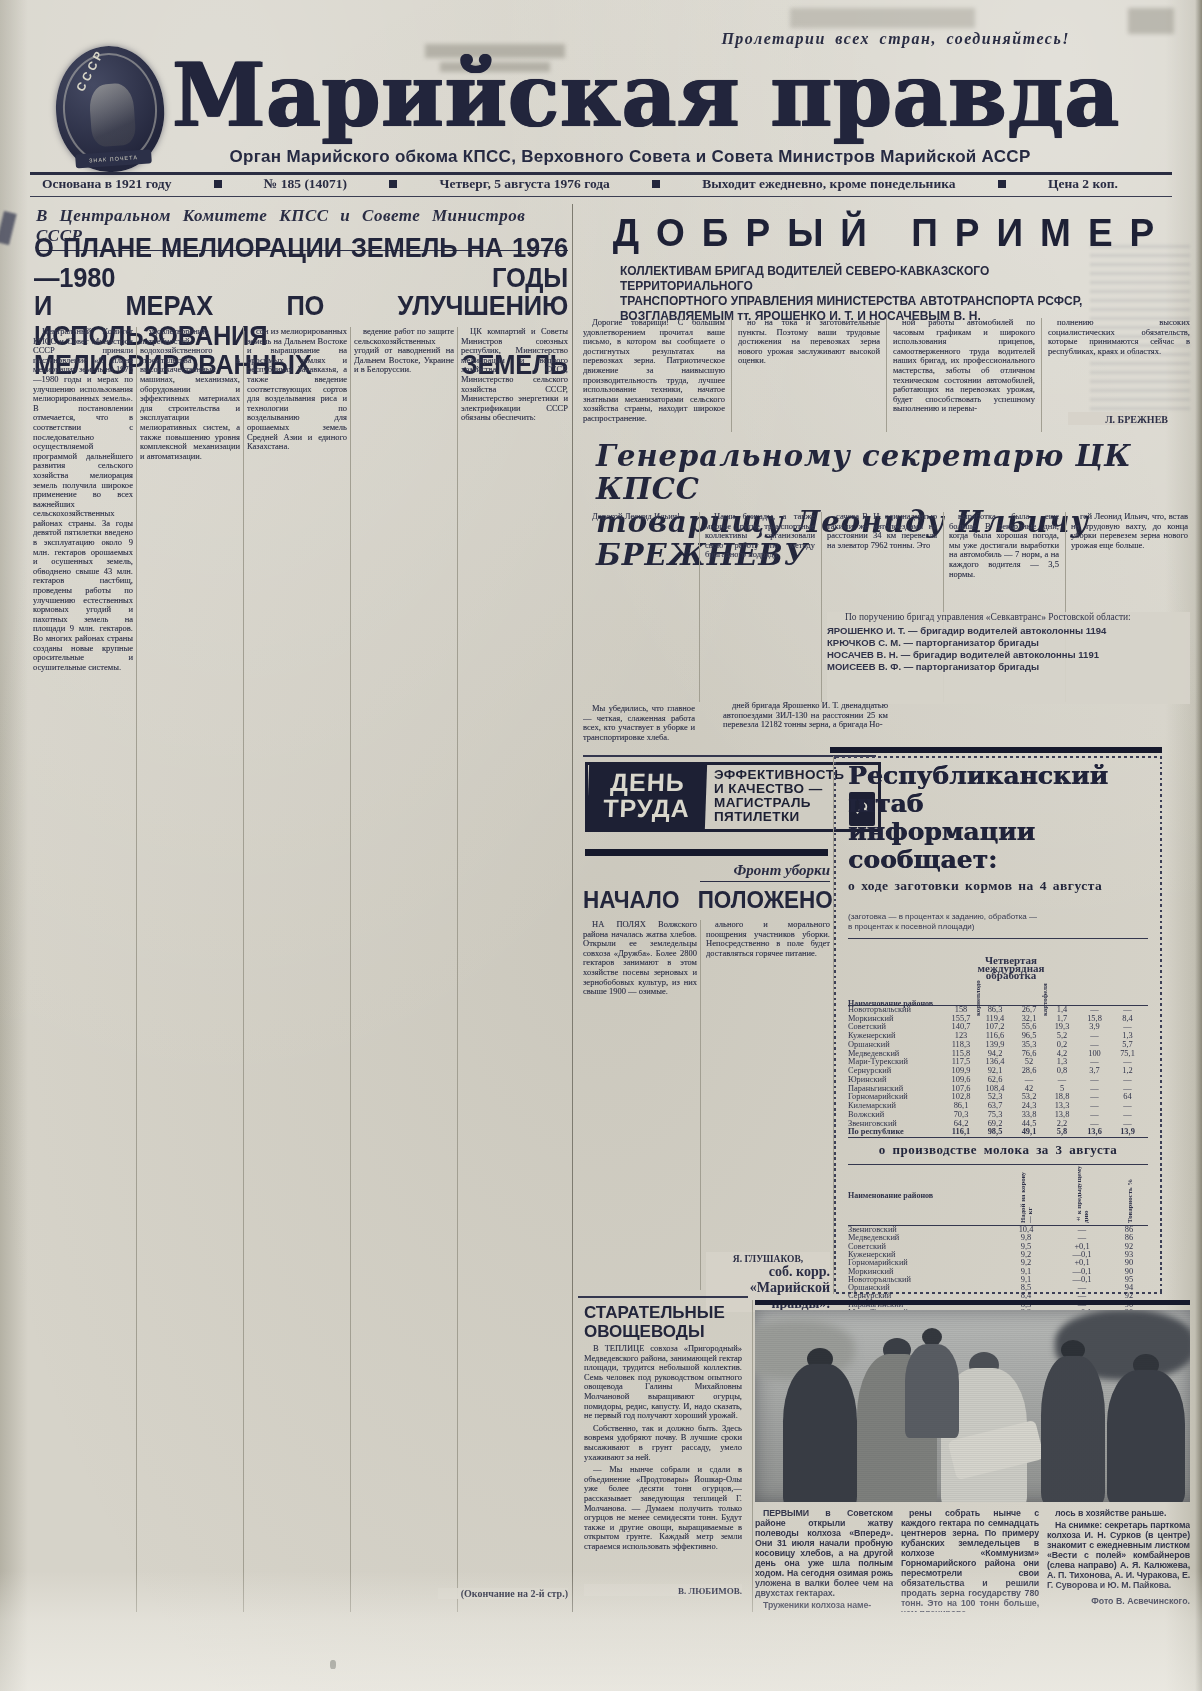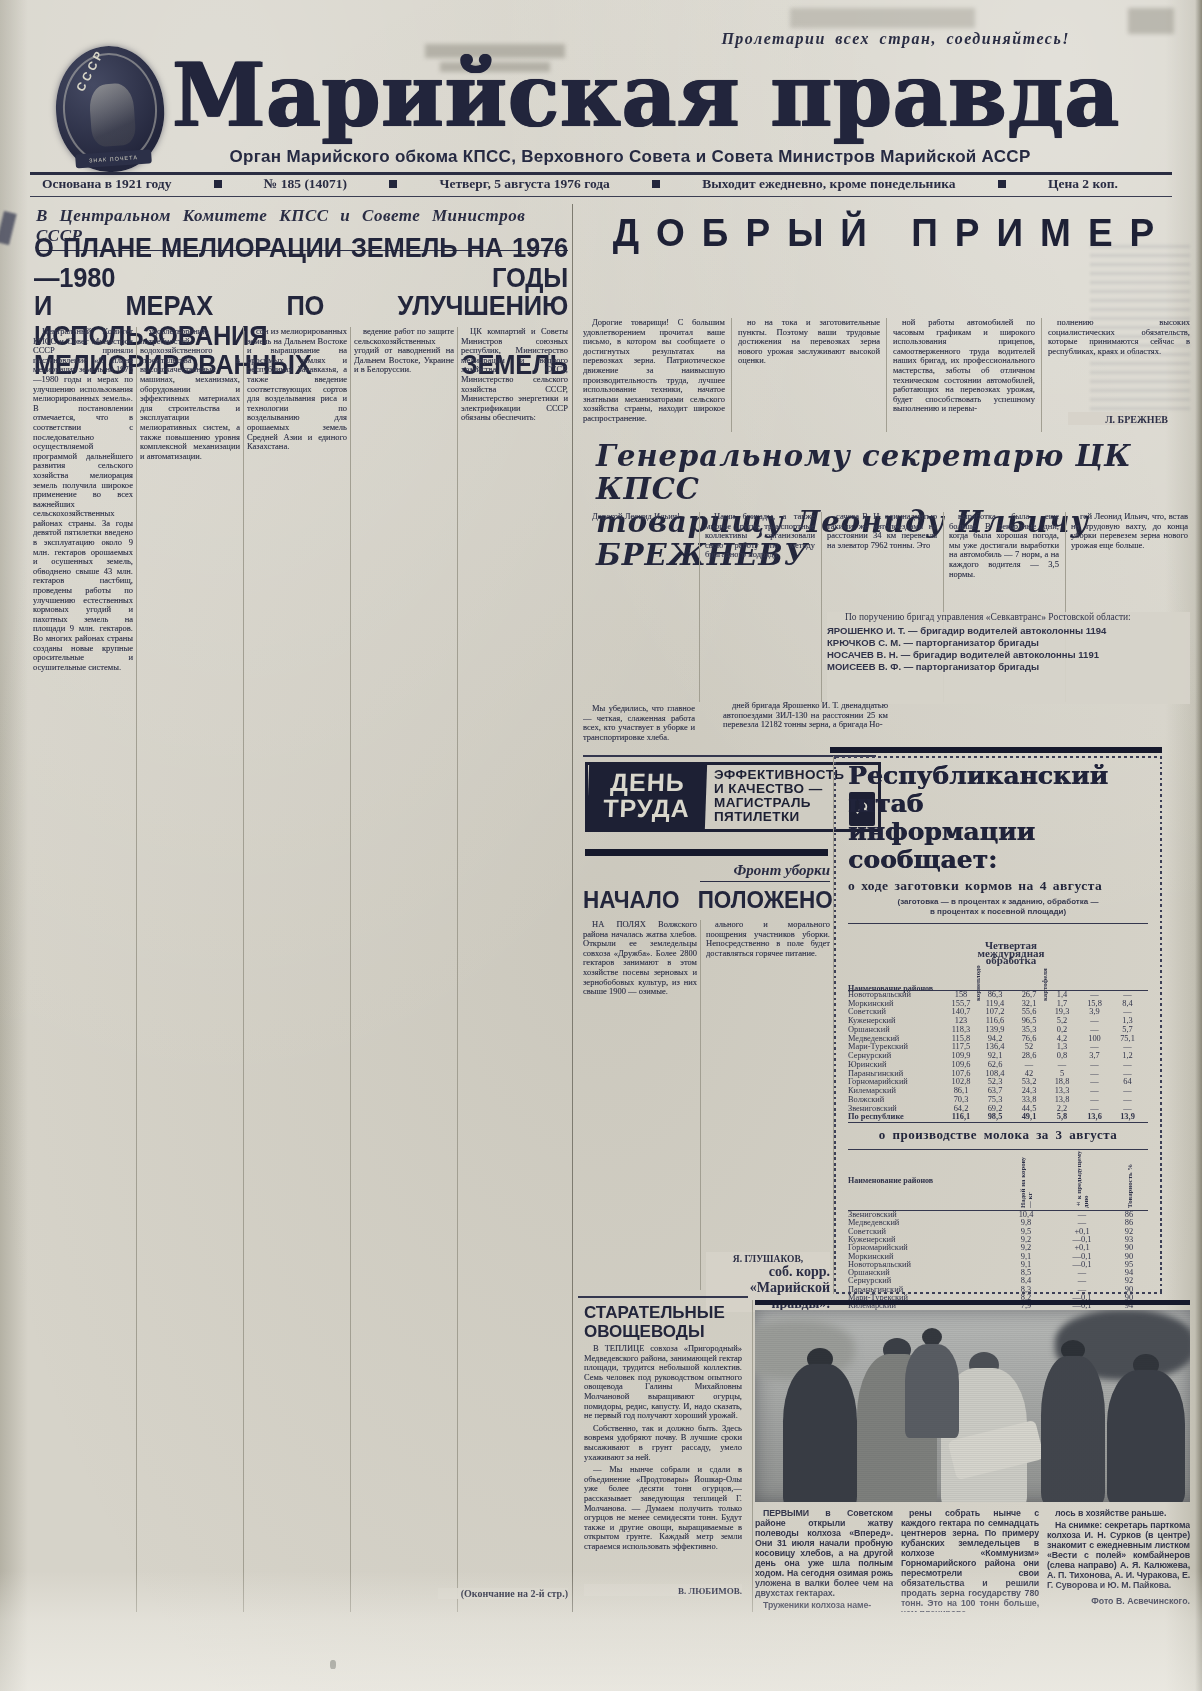--- a/index.html
+++ b/index.html
@@ -93,21 +93,21 @@
   .hq{left:836px;top:756px;width:326px;height:538px;}
   .hq .dotv{position:absolute;top:0;bottom:0;width:2px;
     background:repeating-linear-gradient(180deg,#3c3f56 0 2.5px,transparent 2.5px 5.5px);}
   .hq .doth{position:absolute;left:0;right:0;height:2px;
     background:repeating-linear-gradient(90deg,#3c3f56 0 3px,transparent 3px 6px);}
   .hq-bar{left:830px;top:747px;width:332px;height:6px;}
   .hq-inner{position:absolute;left:12px;top:6px;width:300px;}
   .hq-t{font-family:"DejaVu Serif",serif;font-weight:bold;font-size:25px;line-height:28px;color:#20233a;
     text-shadow:.6px 0 #20233a;}
   .hq-sub{font-weight:bold;font-size:13.5px;color:#23263c;margin-top:4px;letter-spacing:.5px;word-spacing:2px;}
-  .hq-note{font-family:"Liberation Sans",sans-serif;font-weight:bold;font-size:8px;line-height:10px;color:#34374e;margin-top:3px;text-align:center;}
+  .hq-note{font-family:"Liberation Sans",sans-serif;font-weight:normal;font-size:8px;line-height:10px;color:#34374e;margin-top:18px;}
   .tblwrap{margin-top:6px;border-top:1.5px solid #34374e;}
   .t1head{display:grid;grid-template-columns:96px 134px 70px;height:66px;border-bottom:1.5px solid #34374e;}
   .t1head .th-label{font-size:8px;font-weight:bold;align-self:end;padding-bottom:8px;line-height:9px;}
   .gcap{font-size:8px;font-weight:bold;text-align:center;border-bottom:1px solid #34374e;margin:2px 4px 1px;}
   .gcap2{font-size:11px;font-weight:bold;line-height:7.5px;text-align:center;margin-top:18px;}
   .rots{display:flex;justify-content:space-around;height:50px;}
   .rot{writing-mode:vertical-rl;transform:rotate(180deg);font-size:6.8px;font-weight:bold;line-height:7px;
     max-height:50px;overflow:hidden;}
   .trows{border-bottom:1.5px solid #34374e;}
   .t1 .trow{display:grid;grid-template-columns:96px 34px 34px 34px 32px 33px 33px;height:8.74px;
@@ -215,20 +215,25 @@
     <div class="abs vr" style="left:136px;top:327px;height:1285px"></div>
     <div class="abs vr" style="left:243px;top:327px;height:1285px"></div>
     <div class="abs vr" style="left:350px;top:327px;height:1285px"></div>
     <div class="abs vr" style="left:457px;top:327px;height:1285px"></div>
   </div>
   <div class="abs contnote">(Окончание на 2-й стр.)</div>
 
   <div class="abs main-vr"></div>
 
   <div class="abs dp-title">ДОБРЫЙ ПРИМЕР</div>
+  <div class="abs dp-sub">
+    <div>КОЛЛЕКТИВАМ БРИГАД ВОДИТЕЛЕЙ СЕВЕРО-КАВКАЗСКОГО ТЕРРИТОРИАЛЬНОГО</div>
+    <div>ТРАНСПОРТНОГО УПРАВЛЕНИЯ МИНИСТЕРСТВА АВТОТРАНСПОРТА РСФСР,</div>
+    <div>ВОЗГЛАВЛЯЕМЫМ тт. ЯРОШЕНКО И. Т. И НОСАЧЕВЫМ В. Н.</div>
+  </div>
   <div class="dp-cols">
     <div class="abs col c" style="left:583px">
         <p>Дорогие товарищи! С большим удовлетворением прочитал ваше письмо, в котором вы сообщаете о достигнутых результатах на перевозках зерна. Патриотическое движение за наивысшую производительность труда, лучшее использование техники, начатое знатными механизаторами сельского хозяйства страны, находит широкое распространение.</p>
       </div>
     <div class="abs col c" style="left:738px">
         <p>но на тока и заготовительные пункты. Поэтому ваши трудовые достижения на перевозках зерна нового урожая заслуживают высокой оценки.</p>
       </div>
     <div class="abs col c" style="left:893px">
         <p>ной работы автомобилей по часовым графикам и широкого использования прицепов, самоотверженного труда водителей наших бригад, их профессионального мастерства, заботы об отличном техническом состоянии автомобилей, работающих на перевозках урожая, будет способствовать успешному выполнению и перевы-</p>
       </div>

